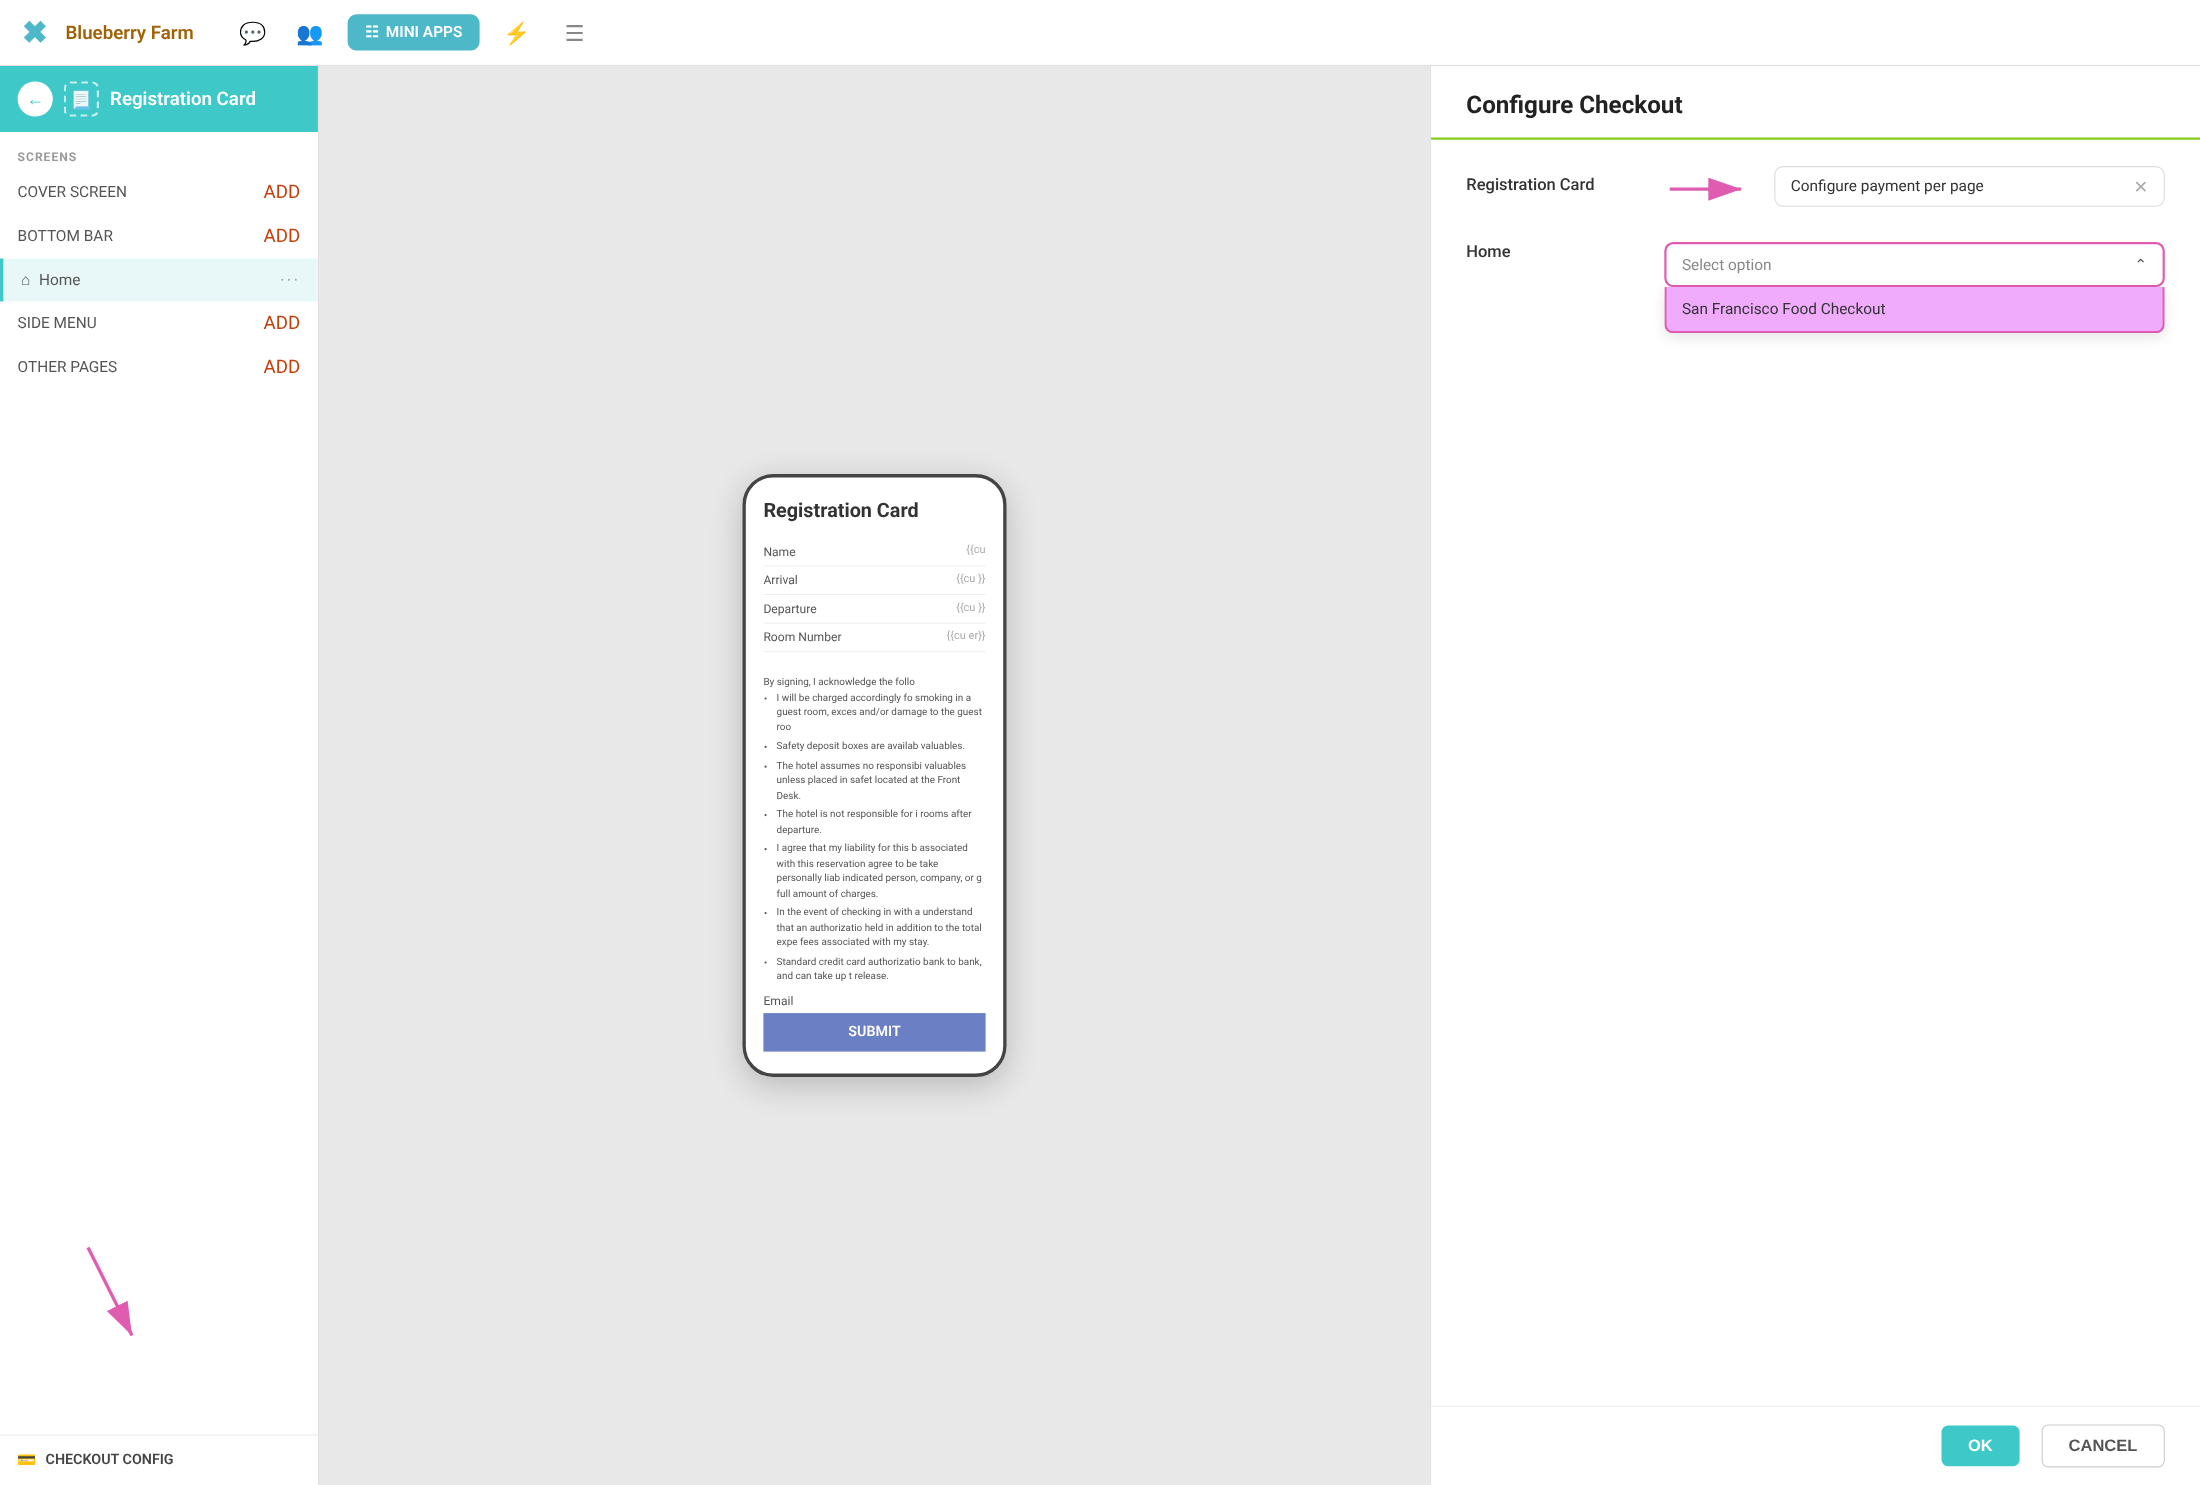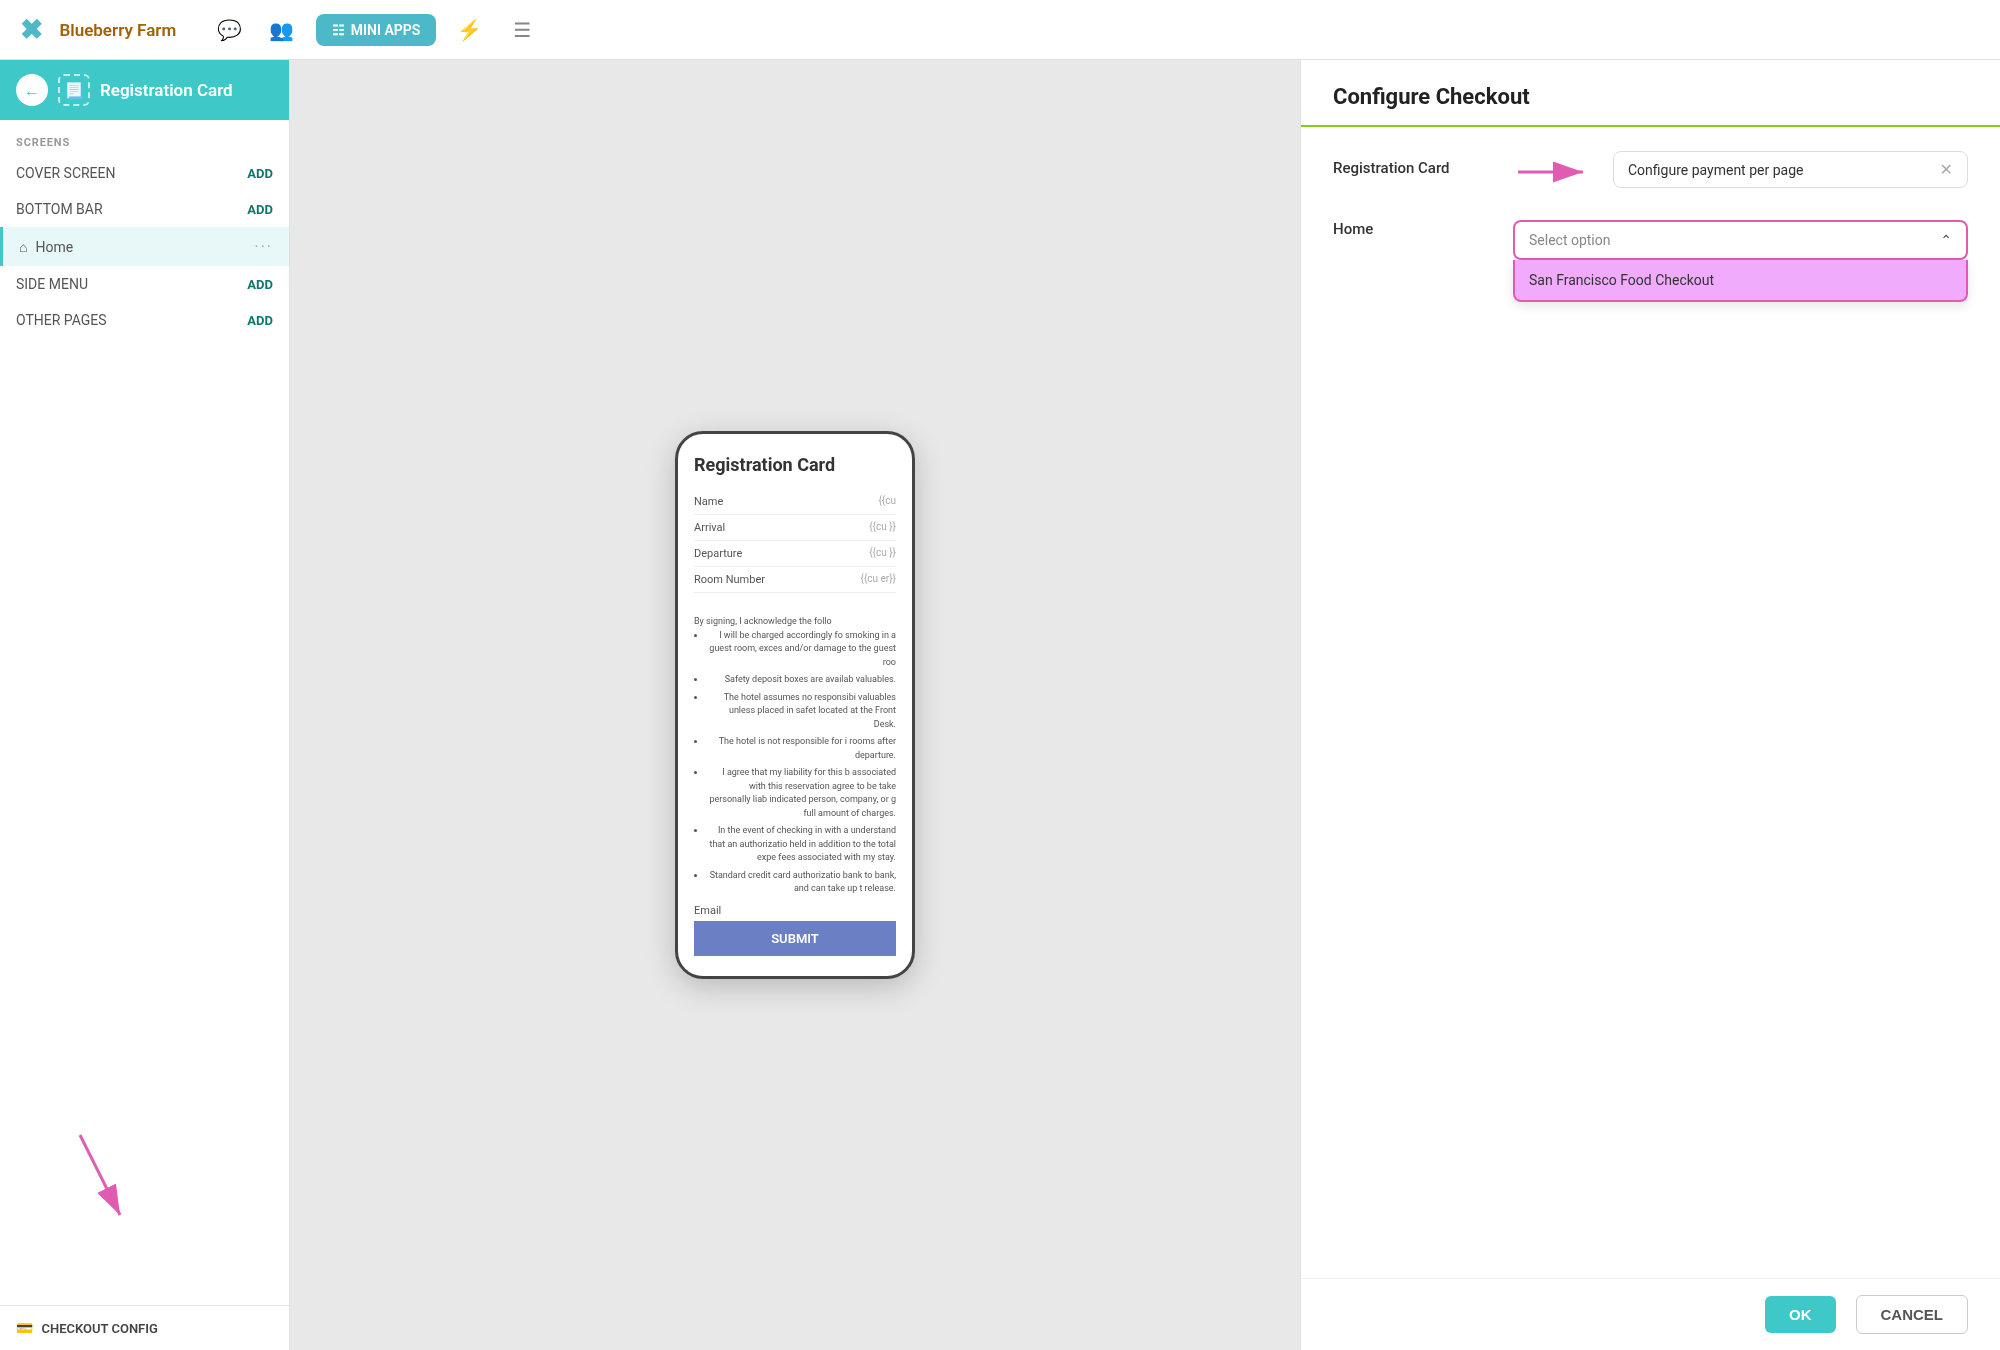--- a/index.html
+++ b/index.html
@@ -45,21 +45,21 @@
     .sidebar-section-label {
       font-size: 11px; font-weight: 700; color: #999; letter-spacing: 0.08em;
       padding: 16px 16px 6px;
     }
     .sidebar-item {
       display: flex; align-items: center; justify-content: space-between;
       padding: 10px 16px; cursor: pointer; font-size: 14px; color: #555;
     }
     .sidebar-item.active { background: #e8f8f8; border-left: 3px solid #3ec8c8; }
     .sidebar-item-left { display: flex; align-items: center; gap: 8px; }
-    .sidebar-add-btn { font-size: 13px; font-weight: 700; color: #0f766e; cursor: pointer; }
+    .sidebar-add-btn { font-size: 17px; font-weight: 400; color: #c2410c; cursor: pointer; }
     .sidebar-dots { color: #aaa; font-size: 16px; letter-spacing: 2px; }
     .home-icon { font-size: 14px; color: #555; }
 
     .sidebar-footer {
       margin-top: auto; padding: 14px 16px;
       border-top: 1px solid #e8e8e8;
       display: flex; align-items: center; gap: 8px; cursor: pointer;
     }
     .checkout-icon { font-size: 14px; color: #555; }
     .checkout-label { font-size: 13px; font-weight: 600; color: #444; }
@@ -73,21 +73,21 @@
       width: 240px; background: #fff; border-radius: 28px;
       border: 3px solid #444; box-shadow: 0 8px 30px rgba(0,0,0,0.2);
       overflow: hidden; position: relative;
     }
     .phone-content { padding: 20px 16px; }
     .phone-title { font-size: 18px; font-weight: 700; color: #333; margin-bottom: 14px; }
     .phone-field { display: flex; justify-content: space-between; padding: 6px 0; border-bottom: 1px solid #eee; font-size: 11px; color: #555; }
     .phone-field-val { color: #aaa; font-size: 10px; }
     .phone-policy { font-size: 9px; color: #555; margin-top: 22px; line-height: 1.5; }
     .phone-policy ul { padding-left: 12px; }
-    .phone-policy li { margin-bottom: 4px; text-align: right; }
+    .phone-policy li { margin-bottom: 4px; }
     .phone-email-label { font-size: 11px; color: #555; margin-top: 8px; }
     .phone-submit-btn {
       background: #6b7fc4; color: #ffffff; text-align: center;
       padding: 10px; font-size: 13px; font-weight: 600; margin-top: 4px;
     }
 
     
     .right-panel {
       width: 700px; background: #fff; border-left: 1px solid #e0e0e0;
       display: flex; flex-direction: column; flex-shrink: 0;

